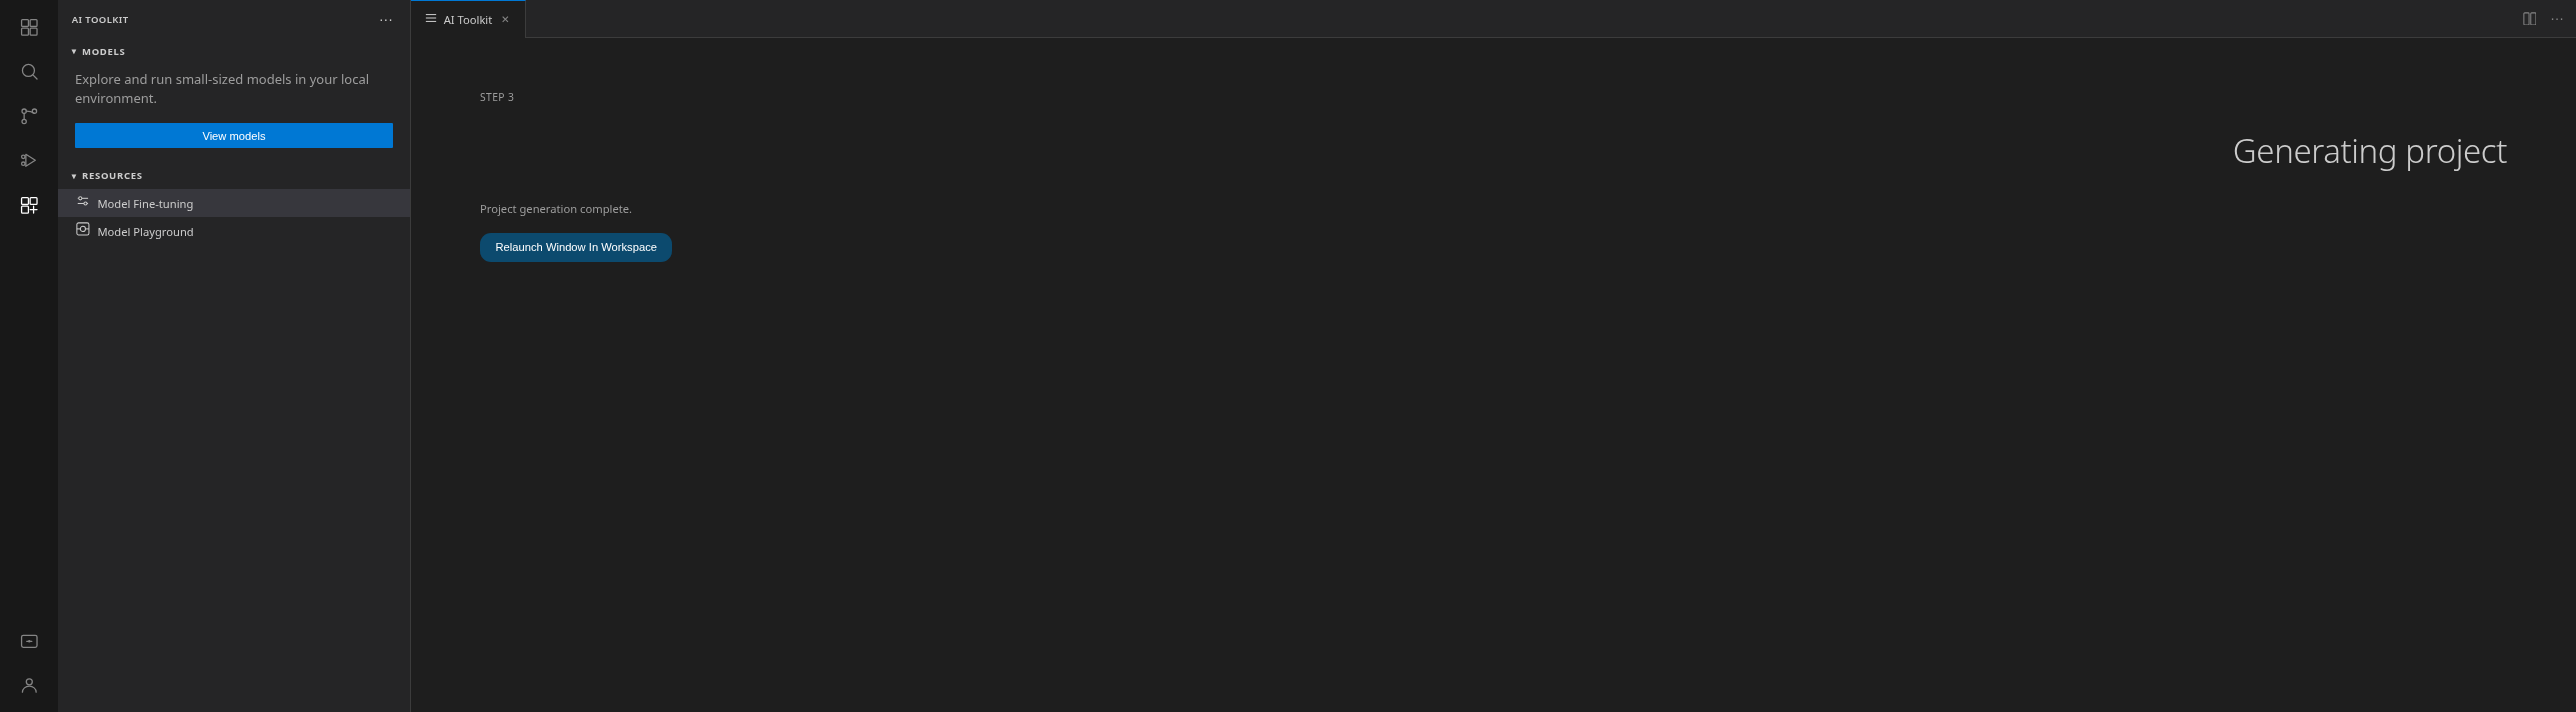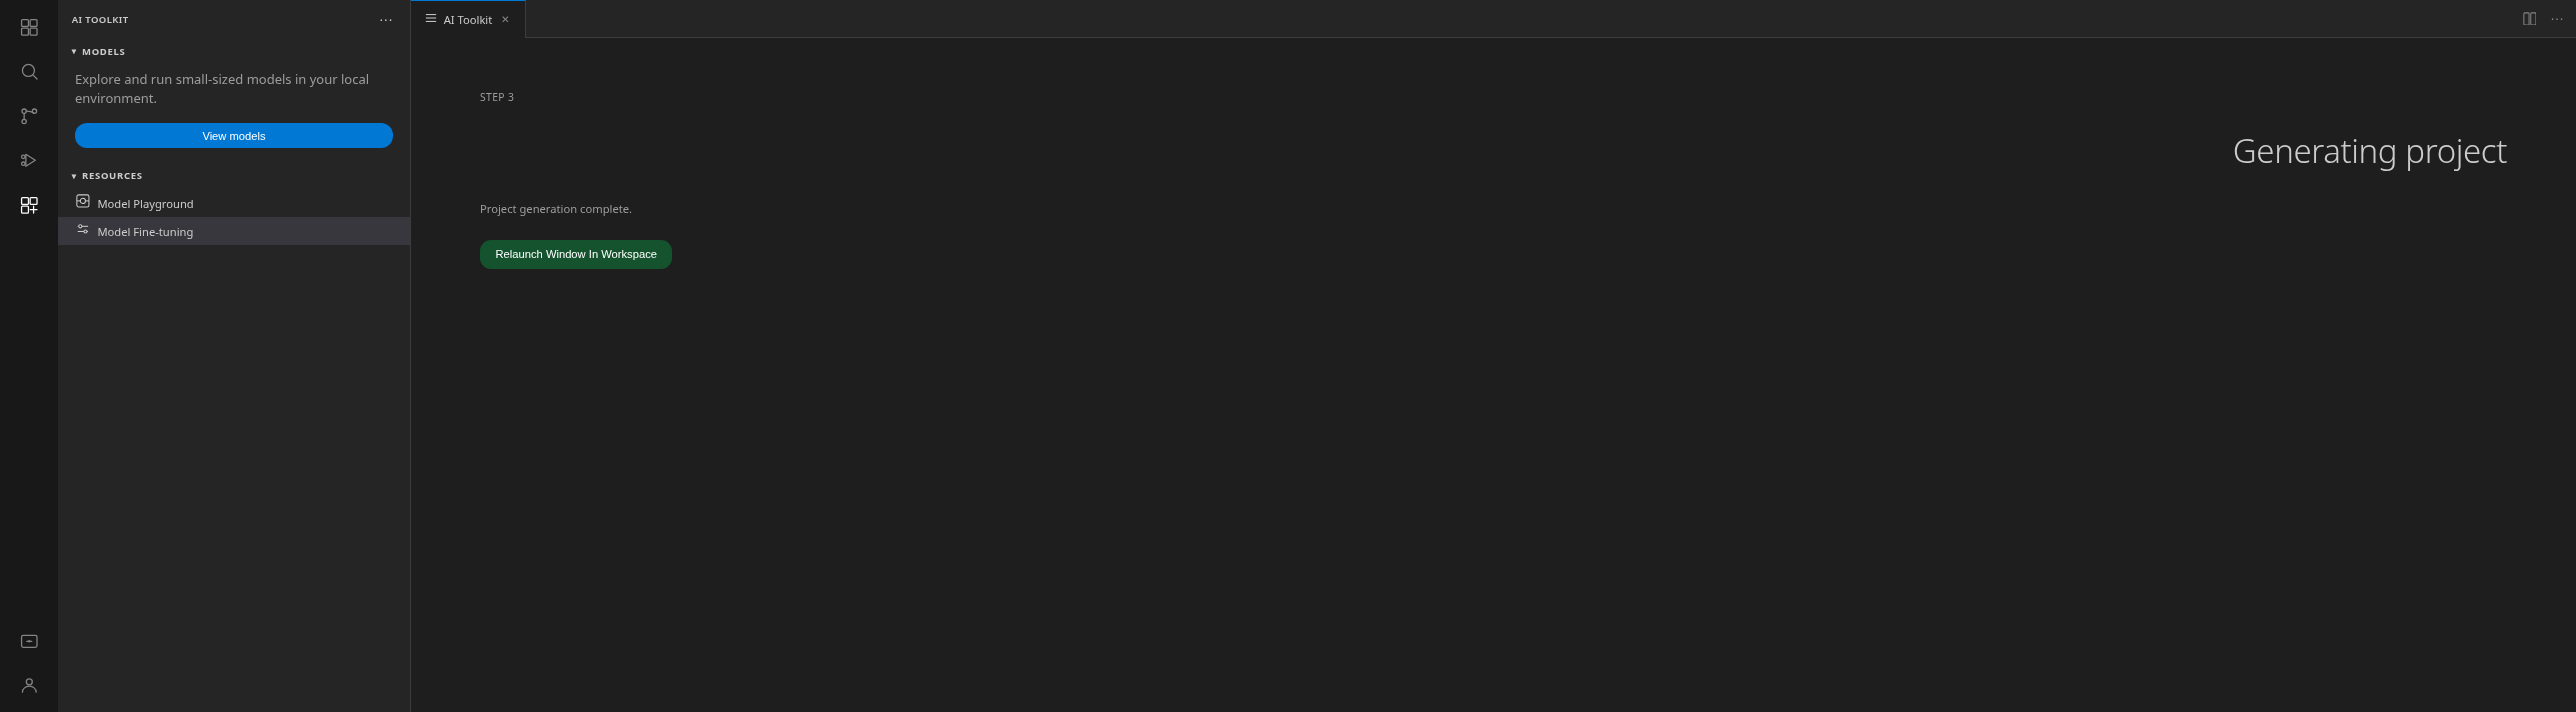--- a/index.html
+++ b/index.html
@@ -131,21 +131,21 @@
       font-size: 13px;
       line-height: 1.5;
     }
 
     .view-models-btn {
       display: block;
       margin: 3.4px 17px 13.8px 17px;
       background-color: #0078d4;
       color: #ffffff;
       border: none;
-      border-radius: 12px;
+      border-radius: 1px;
       padding: 6.9px 13.8px;
       font-size: 11.2px;
       cursor: pointer;
       text-align: center;
       width: calc(100% - 34px);
     }
 
     .nav-item {
       display: flex;
       align-items: center;
@@ -261,29 +261,28 @@
       text-align: right;
     }
 
     .status-text {
       font-size: 11.2px;
       color: #9d9d9d;
       margin-bottom: 17px;
     }
 
     .relaunch-btn {
-      background-color: #14532d;
+      background-color: #0c4a6e;
       color: #ffffff;
       border: none;
       border-radius: 11px;
       padding: 8.6px 15.5px;
       font-size: 11.2px;
       cursor: pointer;
       display: inline-block;
-      margin-top: 7px;
     }
   </style>
 </head>
 <body>
 
 <div class="activity-bar">
   <div class="activity-icon">
     <svg width="20.6" height="20.6" viewBox="0 0 24 24" fill="none">
       <rect x="3" y="3" width="8" height="8" rx="1" stroke="currentColor" stroke-width="1.5"></rect>
       <rect x="13" y="3" width="8" height="8" rx="1" stroke="currentColor" stroke-width="1.5"></rect>
@@ -352,44 +351,44 @@
     <div class="section-header">
       <span class="chevron">▾</span>
       <span>MODELS</span>
     </div>
     <div class="section-description">Explore and run small-sized models in your local environment.</div>
     <button class="view-models-btn">View models</button>
 
     <div class="section-header">
       <span class="chevron">▾</span>
       <span>RESOURCES</span>
+    </div>
+
+    <div class="nav-item active">
+      <span class="nav-icon">
+        <svg width="13.8" height="13.8" viewBox="0 0 16 16" fill="none">
+          <line x1="2" y1="5" x2="14" y2="5" stroke="currentColor" stroke-width="1.2"></line>
+          <line x1="2" y1="11" x2="14" y2="11" stroke="currentColor" stroke-width="1.2"></line>
+          <circle cx="5" cy="5" r="1.8" fill="#1e1e1e" stroke="currentColor" stroke-width="1.2"></circle>
+          <circle cx="11" cy="11" r="1.8" fill="#37373d" stroke="currentColor" stroke-width="1.2"></circle>
+        </svg>
+      </span>
+      <span>Model Fine-tuning</span>
     </div>
 
     <div class="nav-item">
       <span class="nav-icon">
         <svg width="13.8" height="13.8" viewBox="0 0 16 16" fill="none">
           <rect x="1" y="1" width="14" height="14" rx="2" stroke="currentColor" stroke-width="1.2"></rect>
           <circle cx="8" cy="8" r="3" stroke="currentColor" stroke-width="1.2"></circle>
           <line x1="1" y1="8" x2="5" y2="8" stroke="currentColor" stroke-width="1.2"></line>
           <line x1="11" y1="8" x2="15" y2="8" stroke="currentColor" stroke-width="1.2"></line>
         </svg>
       </span>
       <span>Model Playground</span>
-    </div>
-
-    <div class="nav-item active">
-      <span class="nav-icon">
-        <svg width="13.8" height="13.8" viewBox="0 0 16 16" fill="none">
-          <line x1="2" y1="5" x2="14" y2="5" stroke="currentColor" stroke-width="1.2"></line>
-          <line x1="2" y1="11" x2="14" y2="11" stroke="currentColor" stroke-width="1.2"></line>
-          <circle cx="5" cy="5" r="1.8" fill="#1e1e1e" stroke="currentColor" stroke-width="1.2"></circle>
-          <circle cx="11" cy="11" r="1.8" fill="#37373d" stroke="currentColor" stroke-width="1.2"></circle>
-        </svg>
-      </span>
-      <span>Model Fine-tuning</span>
     </div>
   </div>
 </div>
 
 <div class="main-content">
 
   <div class="tab-bar">
     <div class="tab active">
       <span class="tab-icon">
         <svg width="12" height="12" viewBox="0 0 14 14" fill="none">

